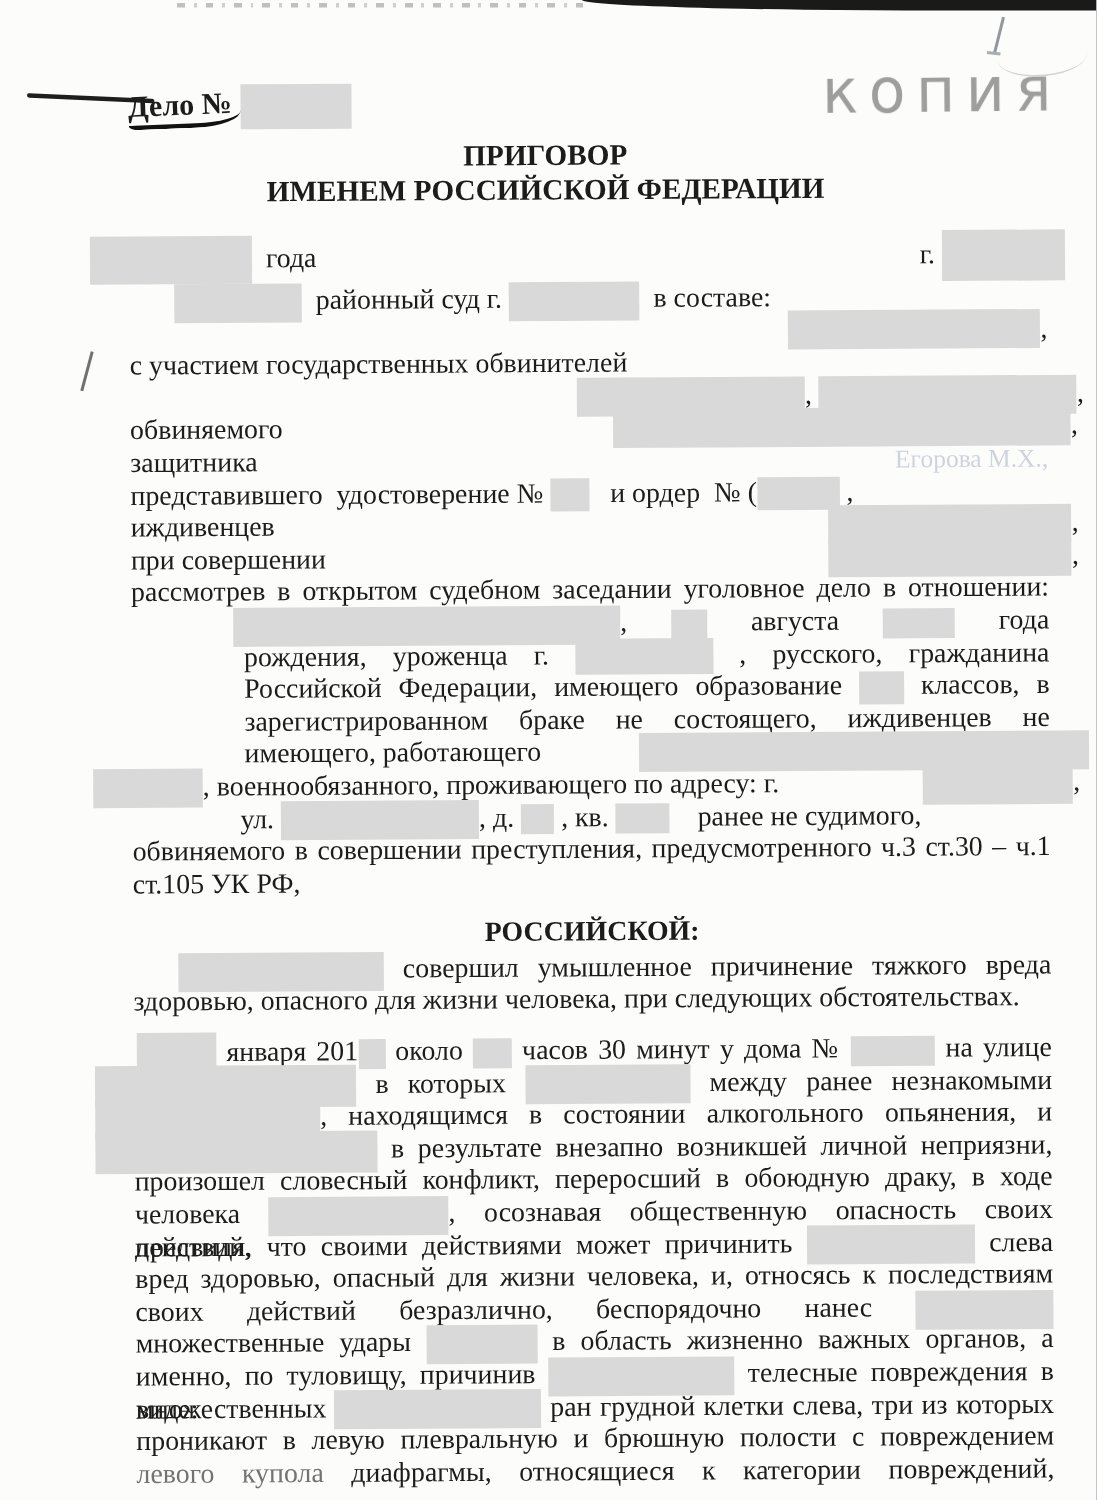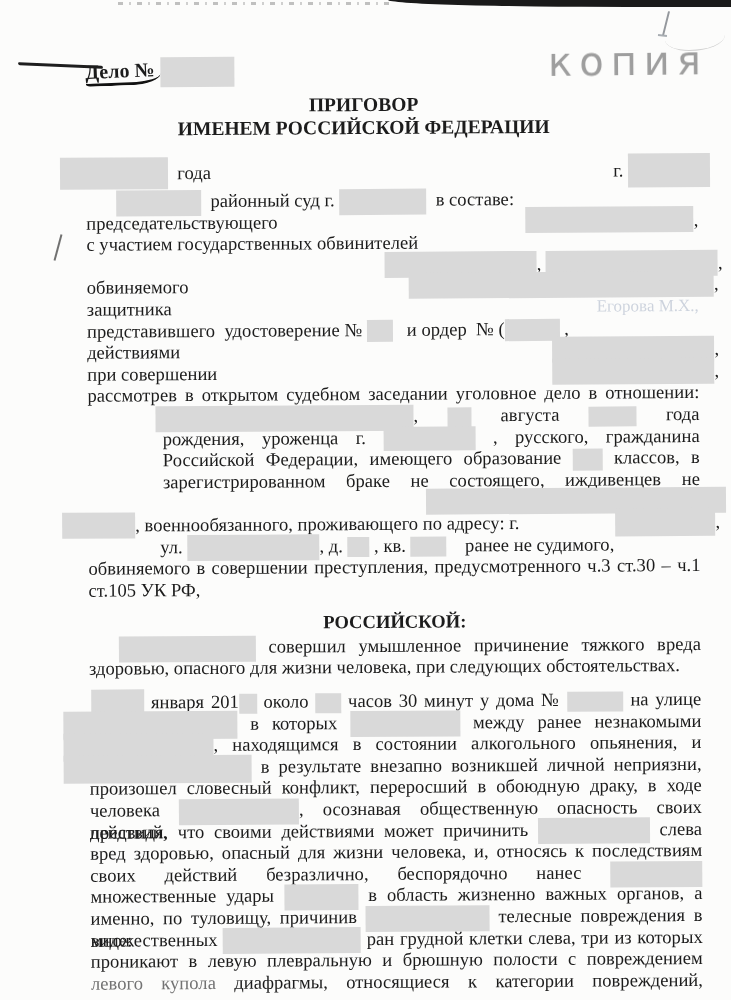--- a/index.html
+++ b/index.html
@@ -72,21 +72,20 @@
     <div class="lines" id="lines">
         <div class="line flex date-line" style="margin-left: -26px; margin-right: -12px;">
           <span class="redact" style="width: 108px; height: 32px; margin: -8px 0px;"></span>
           <span class="t">  года</span>
           <span class="fill"></span>
           <span class="t">г. </span>
           <span class="redact" style="width: 82px; height: 34px; margin: -9px 0px;"></span>
         </div>
         <div class="line left" style="padding-left: 30px;"><span class="redact" style="width: 85px; height: 26px; margin: -5px 0px;"></span><span class="t">  районный суд г. </span><span class="redact" style="width: 87px; height: 26px; margin: -5px 0px;"></span><span class="t">  в составе:</span></div>
         <div class="line flex">
-          <span class="t">председательствующего</span>
           <span class="fill"></span>
           <span class="redact" style="width: 168px; height: 26px; margin: -5px 0px;"></span>
           <span class="t">,</span>
         </div>
         <div class="line left"><span class="t">с участием государственных обвинителей</span></div>
         <div class="line flex" style="margin-right: -24px;">
           <span class="fill"></span>
           <span class="redact" style="width: 152px; height: 26px; margin: -5px 0px;"></span>
           <span class="t">, </span>
           <span class="redact" style="width: 172px; height: 26px; margin: -5px 0px;"></span>
@@ -98,37 +97,38 @@
           <span class="redact" style="width: 305px; height: 26px; margin: -5px 0px;"></span>
           <span class="t">,</span>
         </div>
         <div class="line flex">
           <span class="t">защитника</span>
           <span class="fill"></span>
           <span class="t watermark">Егорова М.Х.,</span>
         </div>
         <div class="line left"><span class="t">представившего  удостоверение № </span><span class="redact" style="width: 26px; height: 22px; margin: -3px 0px;"></span><span class="t">   и ордер  № (</span><span class="redact" style="width: 55px; height: 22px; margin: -3px 0px;"></span><span class="t"> ,</span></div>
         <div class="line flex" style="margin-right: -20px;">
-          <span class="t">действиями</span>
+          <span class="t">иждивенцев</span>
           <span class="fill"></span>
           <span class="redact" style="width: 162px; height: 26px; margin: -5px 0px;"></span>
           <span class="t">,</span>
         </div>
         <div class="line flex" style="margin-right: -20px;">
           <span class="t">при совершении</span>
           <span class="fill"></span>
           <span class="redact" style="width: 162px; height: 26px; margin: -5px 0px;"></span>
           <span class="t">,</span>
         </div>
         <div class="line just"><span class="t">рассмотрев в открытом судебном заседании уголовное дело в отношении:</span></div>
         <div class="line just" style="padding-left: 68px;"><span class="redact" style="width: 258px; height: 26px; margin: -5px 0px;"></span><span class="t">, </span><span class="redact" style="width: 24px; height: 20px; margin: -2px 0px;"></span><span class="t"> августа </span><span class="redact" style="width: 48px; height: 20px; margin: -2px 0px;"></span><span class="t"> года</span></div>
         <div class="line just" style="padding-left: 75px;"><span class="t">рождения, уроженца г. </span><span class="redact" style="width: 92px; height: 24px; margin: -4px 0px;"></span><span class="t"> , русского, гражданина</span></div>
         <div class="line just" style="padding-left: 75px;"><span class="t">Российской Федерации, имеющего образование </span><span class="redact" style="width: 30px; height: 22px; margin: -3px 0px;"></span><span class="t"> классов, в</span></div>
         <div class="line just" style="padding-left: 75px;"><span class="t">зарегистрированном браке не состоящего, иждивенцев не</span></div>
         <div class="line flex" style="padding-left: 75px; margin-right: -26px;">
+          <span class="t">имеющего, работающего </span>
           <span class="fill"></span>
           <span class="redact" style="width: 300px; height: 26px; margin: -5px 0px;"></span>
         </div>
         <div class="line flex" style="margin-left: -26px; margin-right: -20px;">
           <span class="redact" style="width: 73px; height: 26px; margin: -5px 0px;"></span>
           <span class="t">, военнообязанного, проживающего по адресу: г.</span>
           <span class="fill"></span>
           <span class="redact" style="width: 100px; height: 28px; margin: -6px 0px;"></span>
           <span class="t">,</span>
         </div>

